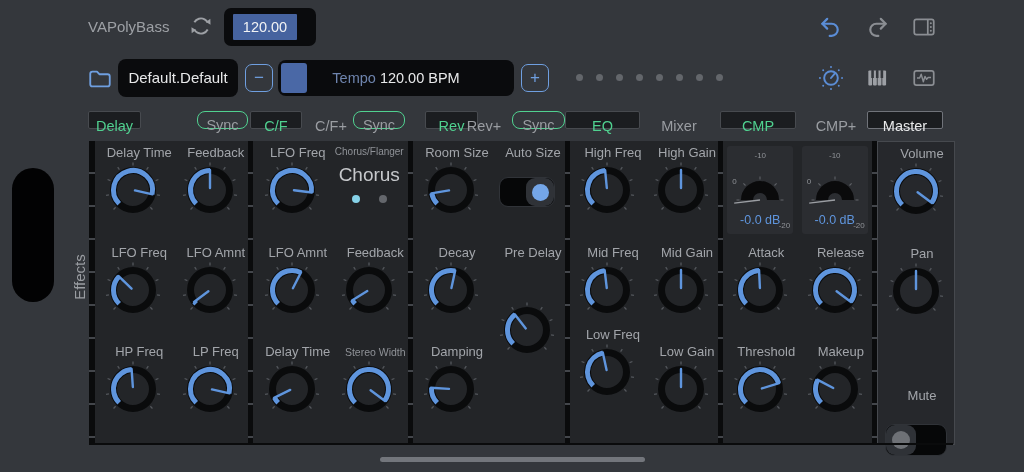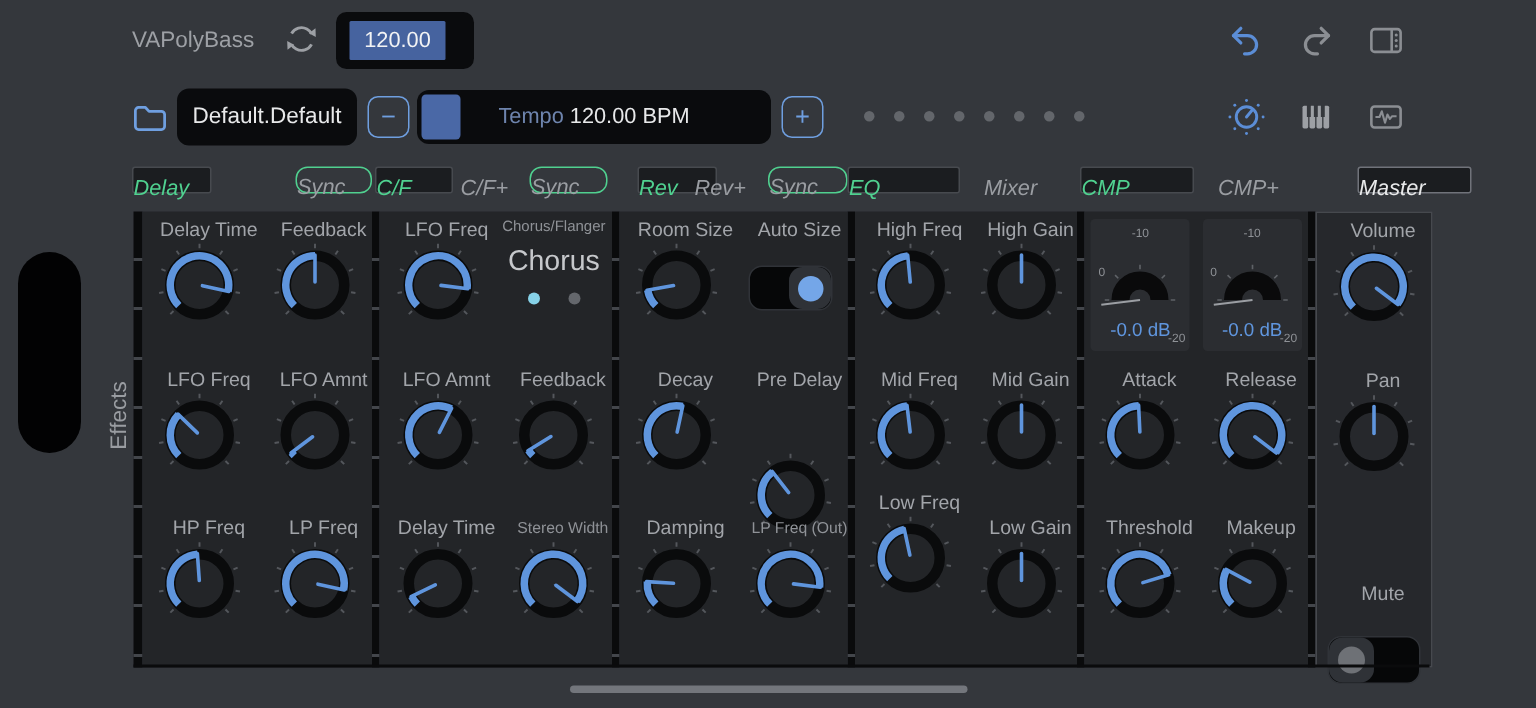--- a/index.html
+++ b/index.html
@@ -22,21 +22,21 @@
   #plus-btn{left:521px;top:64px;}
   #tempo-bar{left:278px;top:60px;width:236px;height:36px;border-radius:8px;}
   #tempo-handle{left:3px;top:3px;width:26px;height:30px;background:#4a68a6;border-radius:3px;}
   #tempo-text{left:0;top:0;width:100%;height:36px;line-height:36px;text-align:center;font-size:14.5px;}
   #tempo-text .t-lab{color:#6e84ad;}
   #tempo-text .t-val{color:#e8e9ea;}
   #page-dots{left:576px;top:74px;display:flex;gap:13px;}
   #page-dots .pdot{width:7px;height:7px;border-radius:50%;background:#63666b;}
   .icon24{width:26px;height:26px;}
   
-  .tab{position:absolute;top:111px;height:18px;box-sizing:border-box;font-size:14.5px;cursor:default;font-style:italic;}
+  .tab{position:absolute;top:111px;height:18px;box-sizing:border-box;text-align:center;font-size:14.5px;cursor:default;}
   .tab-active{background:#1b1d20;border:1px solid #474a4f;border-radius:2px;color:#50d190;line-height:28px;}
   .tab-selected{background:#1b1d20;border:1px solid #70737a;border-radius:2px;color:#e8e9ea;line-height:28px;}
   .tab-sync{border:1.5px solid #50d190;border-radius:8px;color:#9a9da2;line-height:26px;}
   .tab-plain{color:#9a9da2;line-height:30px;}
   
   .panel{position:absolute;top:141px;height:304px;background:#232528;}
   .panel-master{background:#26282c;border:1px solid #46494e;box-sizing:border-box;}
   .divider{position:absolute;top:141px;height:304px;background:#0a0b0c;
     background-image:repeating-linear-gradient(to bottom,transparent 0 31px,#43464b 31px 33px);}
   #panel-baseline{left:89px;top:443px;width:864px;height:2px;background:#0a0b0c;}
@@ -164,21 +164,21 @@
       <div class="tab tab-active" style="left: 250px; width: 52px;">C/F</div>
       <div class="tab tab-plain" style="left: 307px; width: 48px;">C/F+</div>
       <div class="tab tab-sync" style="left: 353px; width: 52px;">Sync</div>
       <div class="tab tab-active" style="left: 425px; width: 53px;">Rev</div>
       <div class="tab tab-plain" style="left: 463px; width: 42px;">Rev+</div>
       <div class="tab tab-sync" style="left: 512px; width: 53px;">Sync</div>
       <div class="tab tab-active" style="left: 565px; width: 75px;">EQ</div>
       <div class="tab tab-plain" style="left: 656px; width: 46px;">Mixer</div>
       <div class="tab tab-active" style="left: 720px; width: 76px;">CMP</div>
       <div class="tab tab-plain" style="left: 812px; width: 48px;">CMP+</div>
-      <div class="tab tab-selected" style="left: 905px; width: 76px;">Master</div>
+      <div class="tab tab-selected" style="left: 867px; width: 76px;">Master</div>
       <div class="divider" style="left: 89px; width: 6px;"></div>
       <div class="divider" style="left: 248px; width: 5px;"></div>
       <div class="divider" style="left: 408px; width: 5px;"></div>
       <div class="divider" style="left: 565px; width: 5px;"></div>
       <div class="divider" style="left: 718px; width: 5px;"></div>
       <div class="divider" style="left: 872px; width: 5px;"></div>
     </div>
 
   <div class="abs" id="side-pill"></div>
   <div class="abs" id="side-label">Effects</div>
@@ -483,39 +483,20 @@
               <line x1="42.61" y1="8.63" x2="44.28" y2="6.13" stroke="#54575c" stroke-width="1.3"></line>
               <line x1="51.64" y1="19.62" x2="54.41" y2="18.48" stroke="#54575c" stroke-width="1.3"></line>
               <line x1="53.03" y1="33.78" x2="55.97" y2="34.36" stroke="#54575c" stroke-width="1.3"></line>
               <line x1="46.32" y1="46.32" x2="48.45" y2="48.45" stroke="#54575c" stroke-width="1.3"></line>
               <circle cx="29" cy="29" r="19.5" fill="none" stroke="#0a0b0c" stroke-width="7"></circle>
               <path d="M15.21 42.79 A 19.5 19.5 0 0 1 9.54 27.78" fill="none" stroke="#5f95dd" stroke-width="5"></path>
               <line x1="27" y1="28.87" x2="9.04" y2="27.74" stroke="#5f95dd" stroke-width="2.4" stroke-linecap="round"></line>
             </svg>
           </div>
         </div>
-        <div class="cell" style="top: 201px; left: 50%; width: 50%;">
-          <div class="klabel small">LP Freq (Out)</div>
-          <div class="knob">
-            <svg width="58" height="58" viewBox="0 0 58 58">
-              <line x1="11.68" y1="46.32" x2="9.55" y2="48.45" stroke="#54575c" stroke-width="1.3"></line>
-              <line x1="4.97" y1="33.78" x2="2.03" y2="34.36" stroke="#54575c" stroke-width="1.3"></line>
-              <line x1="6.36" y1="19.62" x2="3.59" y2="18.48" stroke="#54575c" stroke-width="1.3"></line>
-              <line x1="15.39" y1="8.63" x2="13.72" y2="6.13" stroke="#54575c" stroke-width="1.3"></line>
-              <line x1="29" y1="4.5" x2="29" y2="1.5" stroke="#54575c" stroke-width="1.3"></line>
-              <line x1="42.61" y1="8.63" x2="44.28" y2="6.13" stroke="#54575c" stroke-width="1.3"></line>
-              <line x1="51.64" y1="19.62" x2="54.41" y2="18.48" stroke="#54575c" stroke-width="1.3"></line>
-              <line x1="53.03" y1="33.78" x2="55.97" y2="34.36" stroke="#54575c" stroke-width="1.3"></line>
-              <line x1="46.32" y1="46.32" x2="48.45" y2="48.45" stroke="#54575c" stroke-width="1.3"></line>
-              <circle cx="29" cy="29" r="19.5" fill="none" stroke="#0a0b0c" stroke-width="7"></circle>
-              <path d="M15.21 42.79 A 19.5 19.5 0 1 1 48.35 31.44" fill="none" stroke="#5f95dd" stroke-width="5"></path>
-              <line x1="30.98" y1="29.25" x2="48.84" y2="31.51" stroke="#5f95dd" stroke-width="2.4" stroke-linecap="round"></line>
-            </svg>
-          </div>
-        </div>
       </div>
       <div class="panel" style="left: 570px; width: 148px;">
         <div class="cell" style="top: 2px; left: 0%; width: 50%;">
           <div class="klabel">High Freq</div>
           <div class="knob">
             <svg width="58" height="58" viewBox="0 0 58 58">
               <line x1="11.68" y1="46.32" x2="9.55" y2="48.45" stroke="#54575c" stroke-width="1.3"></line>
               <line x1="4.97" y1="33.78" x2="2.03" y2="34.36" stroke="#54575c" stroke-width="1.3"></line>
               <line x1="6.36" y1="19.62" x2="3.59" y2="18.48" stroke="#54575c" stroke-width="1.3"></line>
               <line x1="15.39" y1="8.63" x2="13.72" y2="6.13" stroke="#54575c" stroke-width="1.3"></line>

